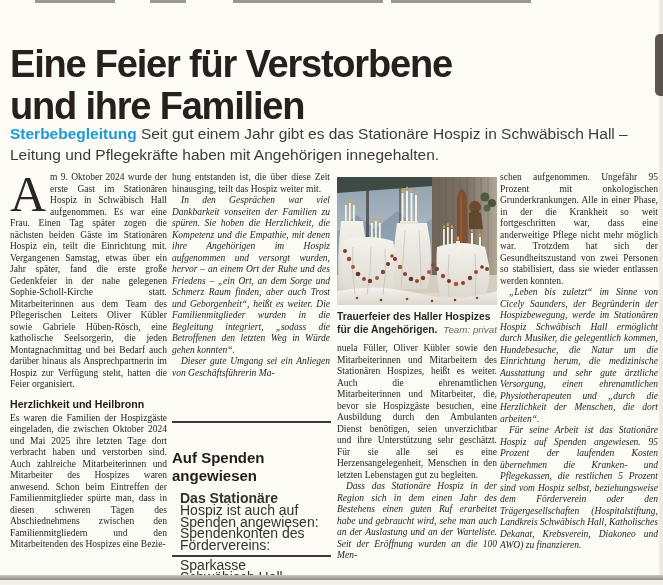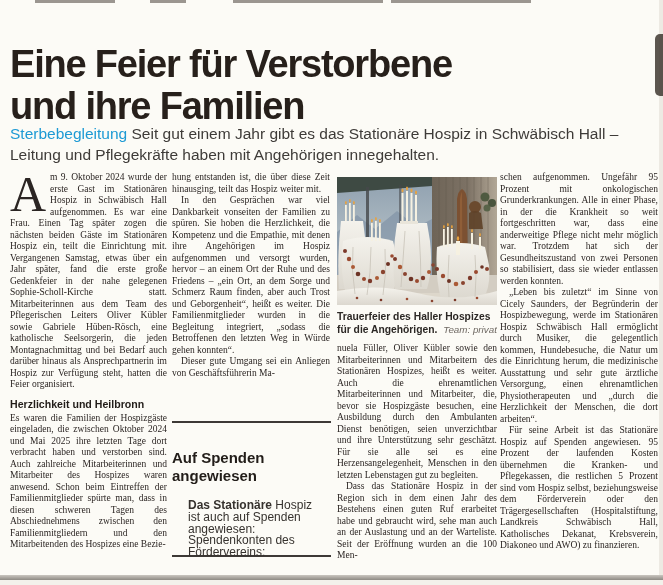--- a/index.html
+++ b/index.html
@@ -14,33 +14,33 @@
   .headline{
     position:absolute;left:10px;top:18px;width:645px;
     font-weight:bold;font-size:38px;line-height:42px;letter-spacing:-1.2px;
     color:#27201b;white-space:pre-line;
   }
   
   .standfirst{
     position:absolute;left:10px;top:123px;width:635px;
     font-size:15.5px;line-height:21px;color:#3e3b38;
   }
-  .kicker{font-weight:normal;color:#1d9ad4;}
+  .kicker{font-weight:bold;color:#1d9ad4;}
   
   .col{
     position:absolute;top:172px;height:413px;overflow:hidden;
     font-family:"Liberation Serif", serif;
     font-size:9.5px;line-height:11.5px;color:#2b2523;
   }
   #col1{left:10px;width:157px;}
   #col2{left:172px;width:158px;height:250px;}
   #col3{left:337px;width:160px;}
   #col4{left:500px;width:158px;}
   .col p{margin:0;text-align:justify;}
-  .col p.ind{text-indent:9px;}
+  .col p.ind{text-indent:9px;font-style:italic;}
   .dropcap{
     float:left;font-size:50px;line-height:40px;
     padding:2px 4px 0 0;color:#2b2523;
   }
   .subhead{
     font-family:"Liberation Sans", sans-serif;font-weight:bold;
     font-size:10.6px;line-height:12px;color:#221d19;margin:7px 0 3px;
   }
   
   .photo{display:block;margin-top:5px;width:160px;height:128px;background:#b9b4ab;}
@@ -52,21 +52,21 @@
   
   .donation-box{
     position:absolute;left:172px;top:421px;width:159px;height:136px;
     box-sizing:border-box;border-top:2px solid #3d3936;border-bottom:2px solid #3d3936;
     padding:26px 1px 0 0;
   }
   .don-title{
     font-weight:bold;font-size:15px;line-height:17.5px;color:#221d19;
     white-space:pre-line;margin:0 0 9px;
   }
-  .don-text{font-size:12px;line-height:11.8px;color:#36322e;margin:16px;text-align:left;}
+  .don-text{font-size:14px;line-height:11.8px;color:#36322e;margin:8px;text-align:left;}
   .don-text .b{font-weight:bold;}
   
   .scanbar{position:absolute;left:0;top:575px;width:663px;height:5px;
     background:linear-gradient(#cac6c0,#8e8a84);}
   .scanbar-below{position:absolute;left:0;top:580px;width:663px;height:5px;background:#f3f1eb;}
   .edge-strip{position:absolute;left:659px;top:0;width:4px;height:585px;background:#edeae3;}
   .edge-blob{position:absolute;left:655px;top:34px;width:8px;height:62px;
     background:#3f3831;border-radius:5px 0 0 5px;opacity:.85;}
 </style>
 </head>

